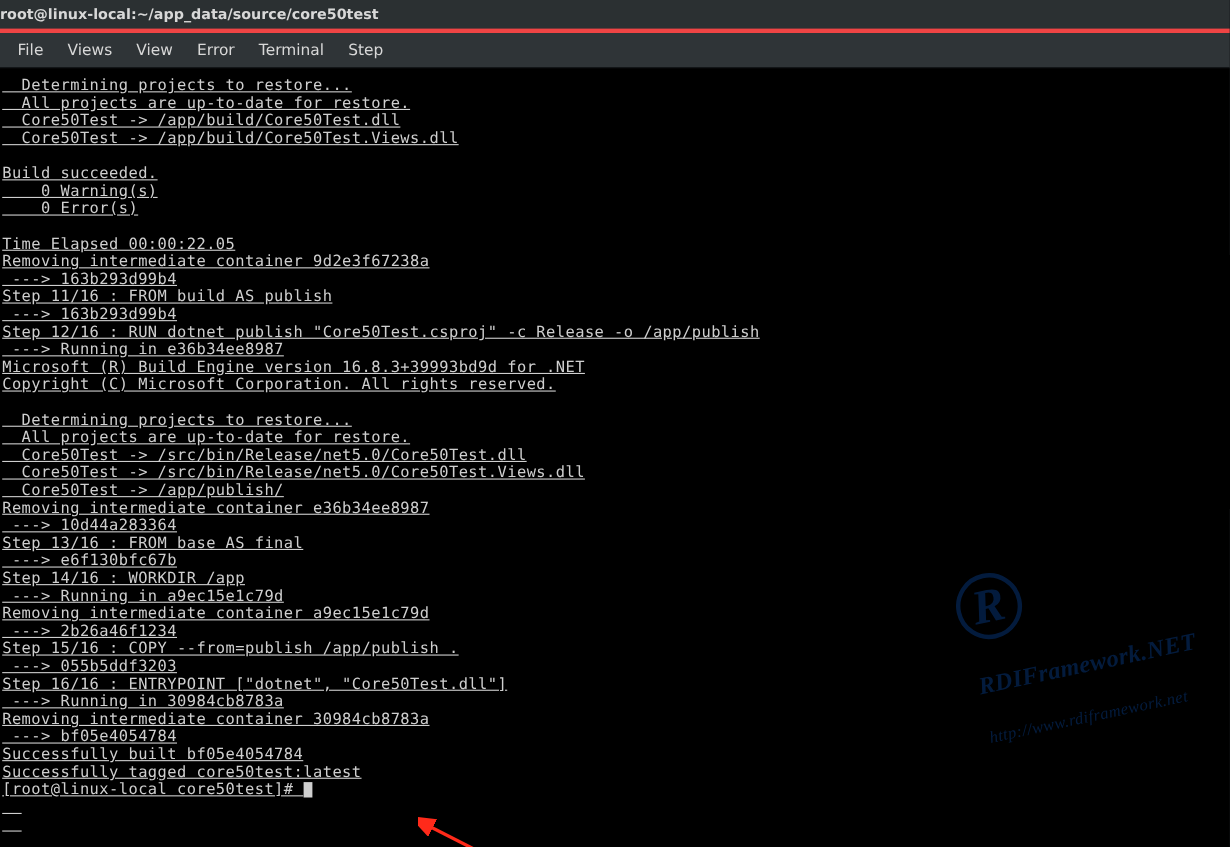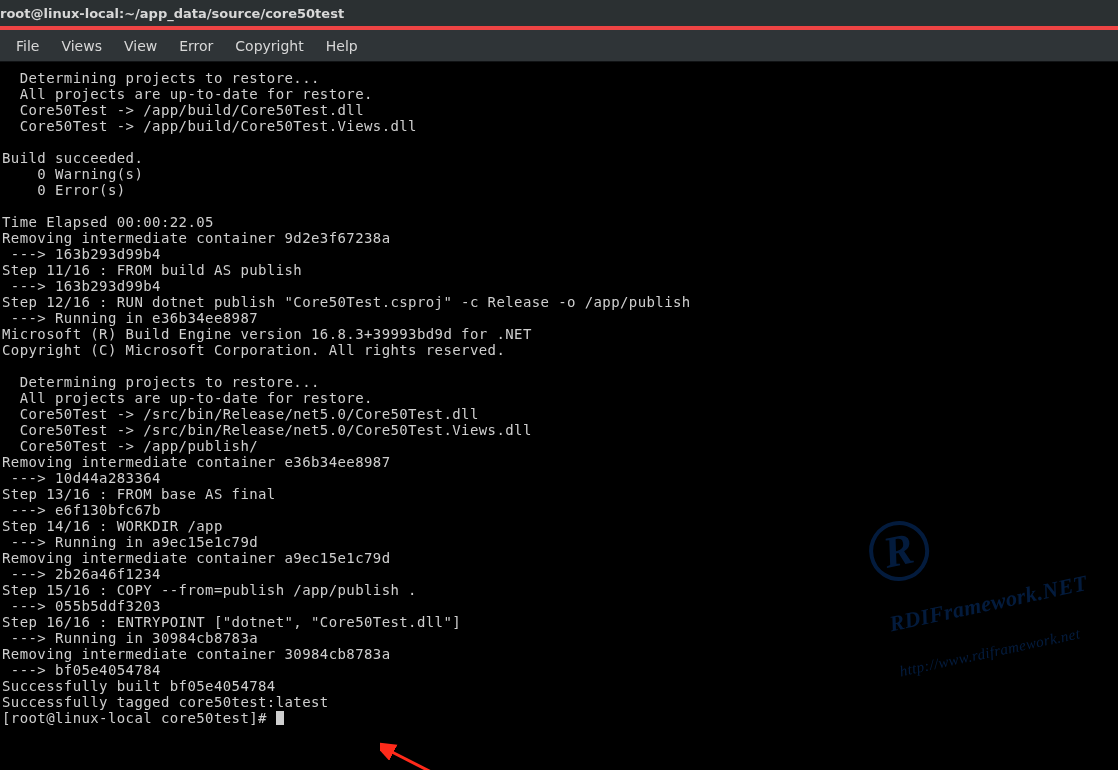--- a/index.html
+++ b/index.html
@@ -41,20 +41,21 @@
     background: #000;
     color: #cfcfcf;
     font-family: "DejaVu Sans Mono", "Liberation Mono", monospace;
     font-size: 14px;
     line-height: 16px;
     padding: 8px 10px 2px 2px;
     height: calc(100% - 62px);
     white-space: pre;
     letter-spacing: 0.4px;
     position: relative;
+    text-decoration: underline;
   }
   .cursor {
     display: inline-block;
     width: 8px;
     height: 14px;
     background: #cfcfcf;
     vertical-align: text-bottom;
     margin-bottom: 1px;
   }
   .arrow {
@@ -100,22 +101,22 @@
 
 <div class="titlebar">
   <span>root@linux-local:~/app_data/source/core50test</span>
 </div>
 
 <div class="menubar">
   <div class="menu-item">File</div>
   <div class="menu-item">Views</div>
   <div class="menu-item">View</div>
   <div class="menu-item">Error</div>
-  <div class="menu-item">Copyright</div>
-  <div class="menu-item">Help</div>
+  <div class="menu-item">Terminal</div>
+  <div class="menu-item">Step</div>
 </div>
 
 <div class="terminal"><span id="term-text">  Determining projects to restore...
   All projects are up-to-date for restore.
   Core50Test -&gt; /app/build/Core50Test.dll
   Core50Test -&gt; /app/build/Core50Test.Views.dll
 
 Build succeeded.
     0 Warning(s)
     0 Error(s)

